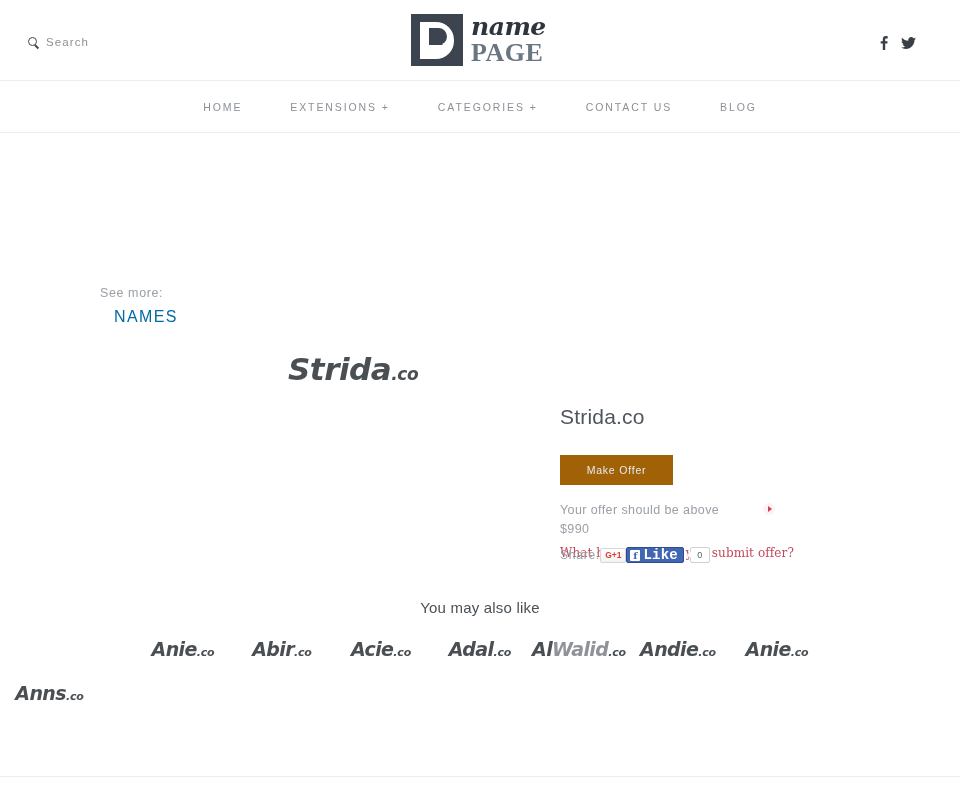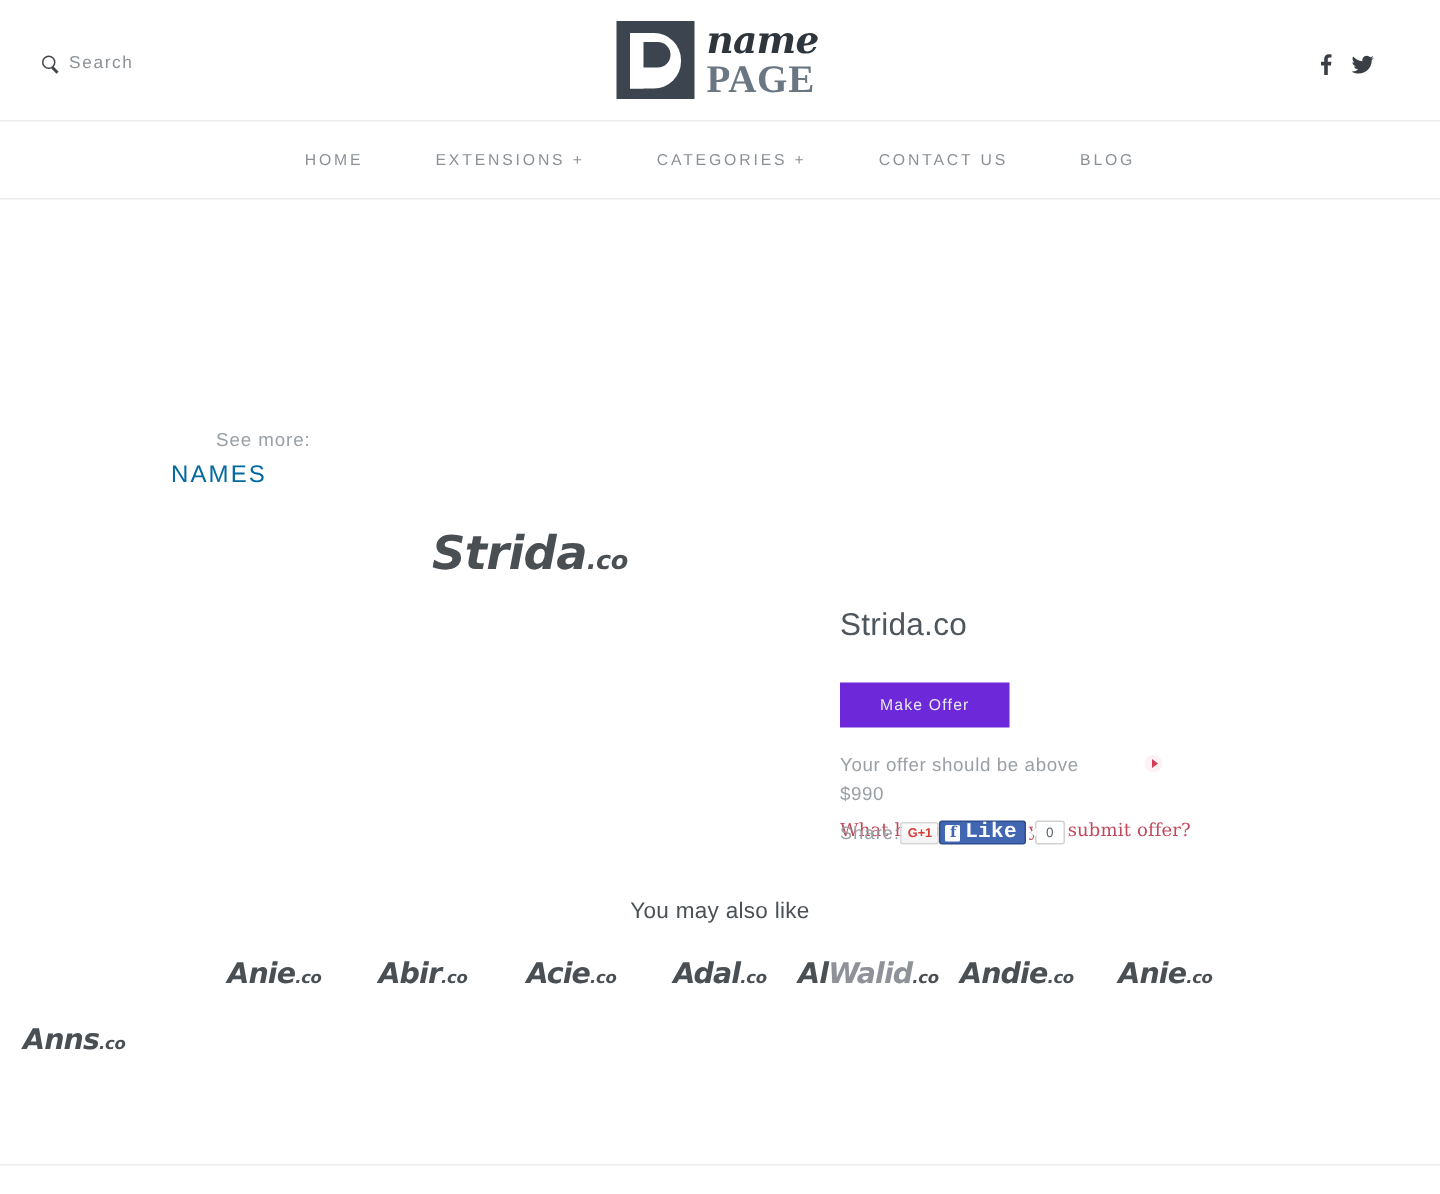--- a/index.html
+++ b/index.html
@@ -162,21 +162,20 @@
   .see-more {
     position: absolute;
     left: 100px; top: 152px;
     line-height: 1.35;
   }
   .see-more-label {
     font-size: 12.5px;
     color: #9aa0a6;
     letter-spacing: 0.6px;
     display: block;
-    margin-left: 44px;
   }
   .see-more-cat {
     display: block;
     margin-left: 14px;
     margin-top: 4px;
     font-size: 16px;
     font-weight: normal;
     color: #0369a1;
     letter-spacing: 1.4px;
   }
@@ -206,21 +205,21 @@
     font-size: 21px;
     color: #4e555c;
     letter-spacing: 0.2px;
     margin: 0 0 26px 0;
     font-weight: normal;
   }
   .make-offer-btn {
     display: block;
     width: 113px;
     height: 30px;
-    background: #6d28d9;
+    background: #a16207;
     color: #e6eaed;
     border: none;
     font-size: 10.5px;
     letter-spacing: 0.8px;
     font-family: "Liberation Sans", sans-serif;
     cursor: pointer;
     margin-bottom: 16px;
   }
   .offer-note {
     position: relative;

